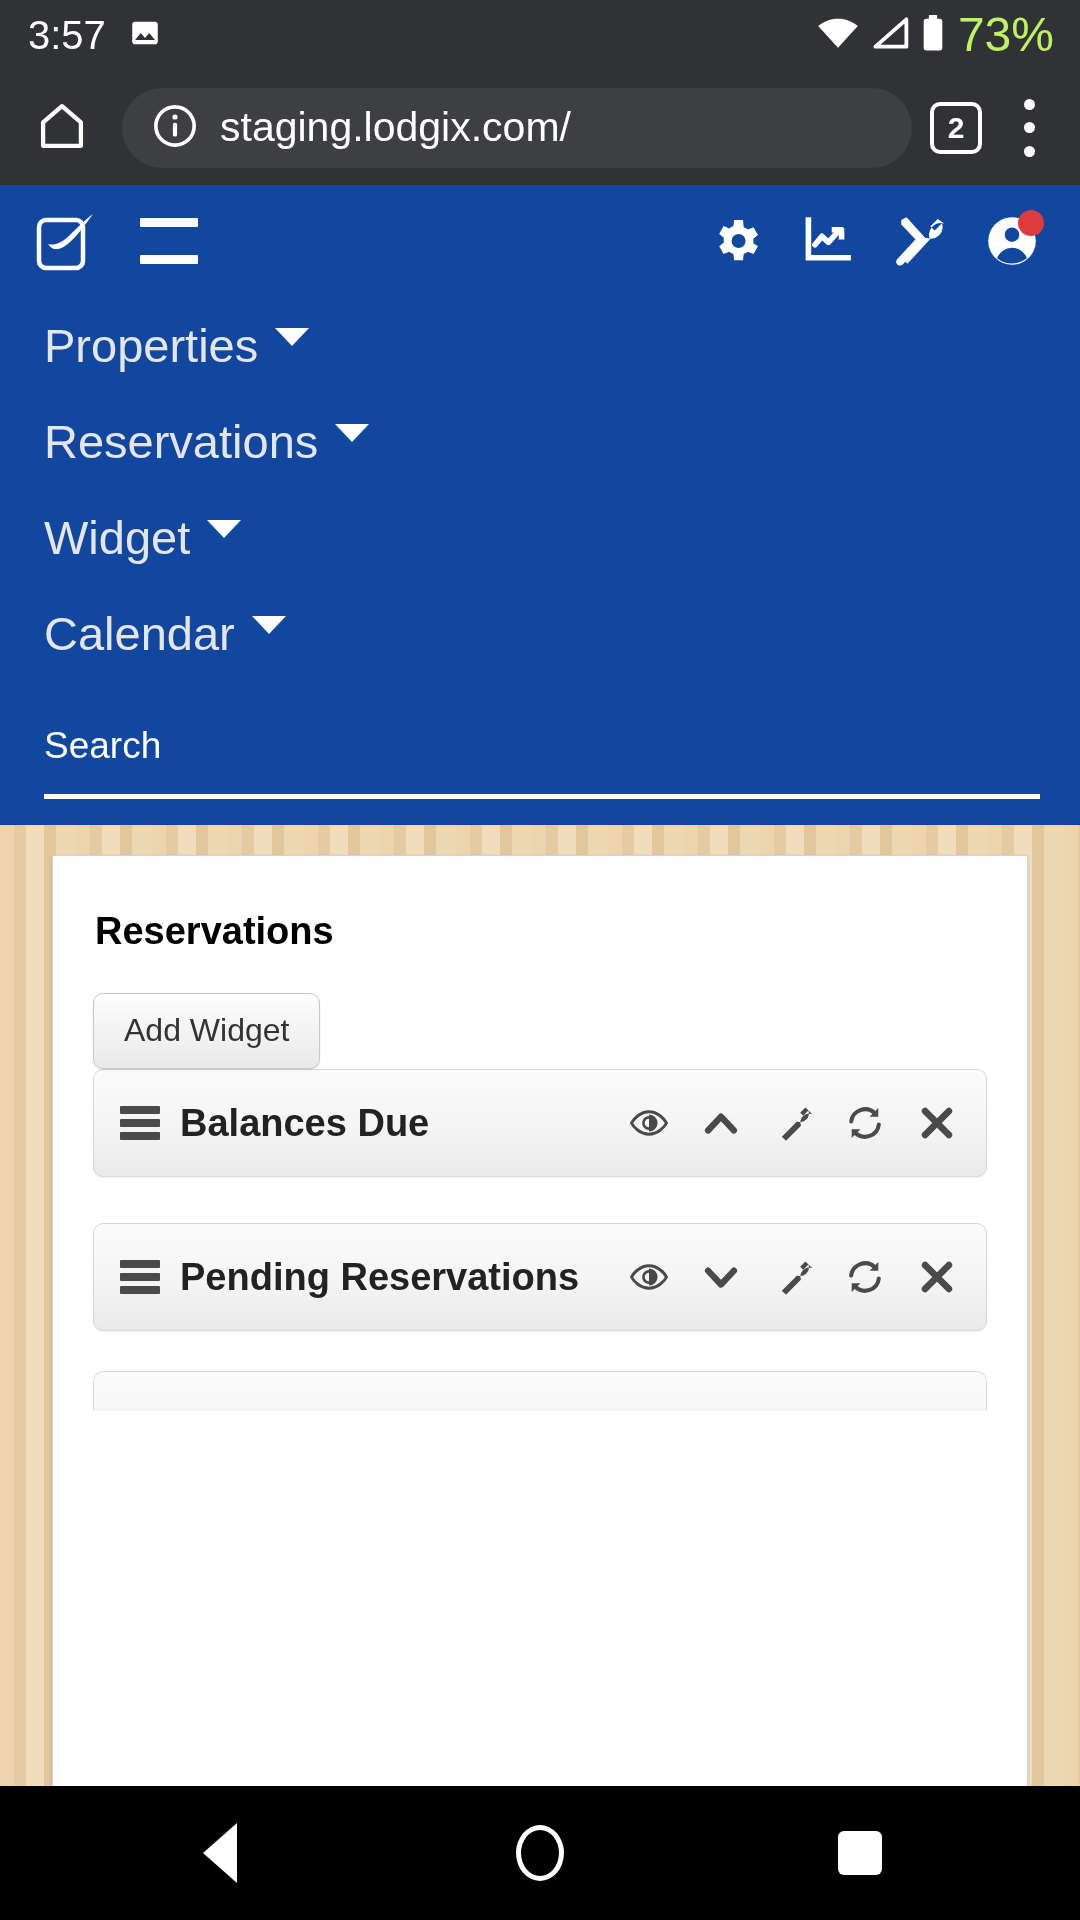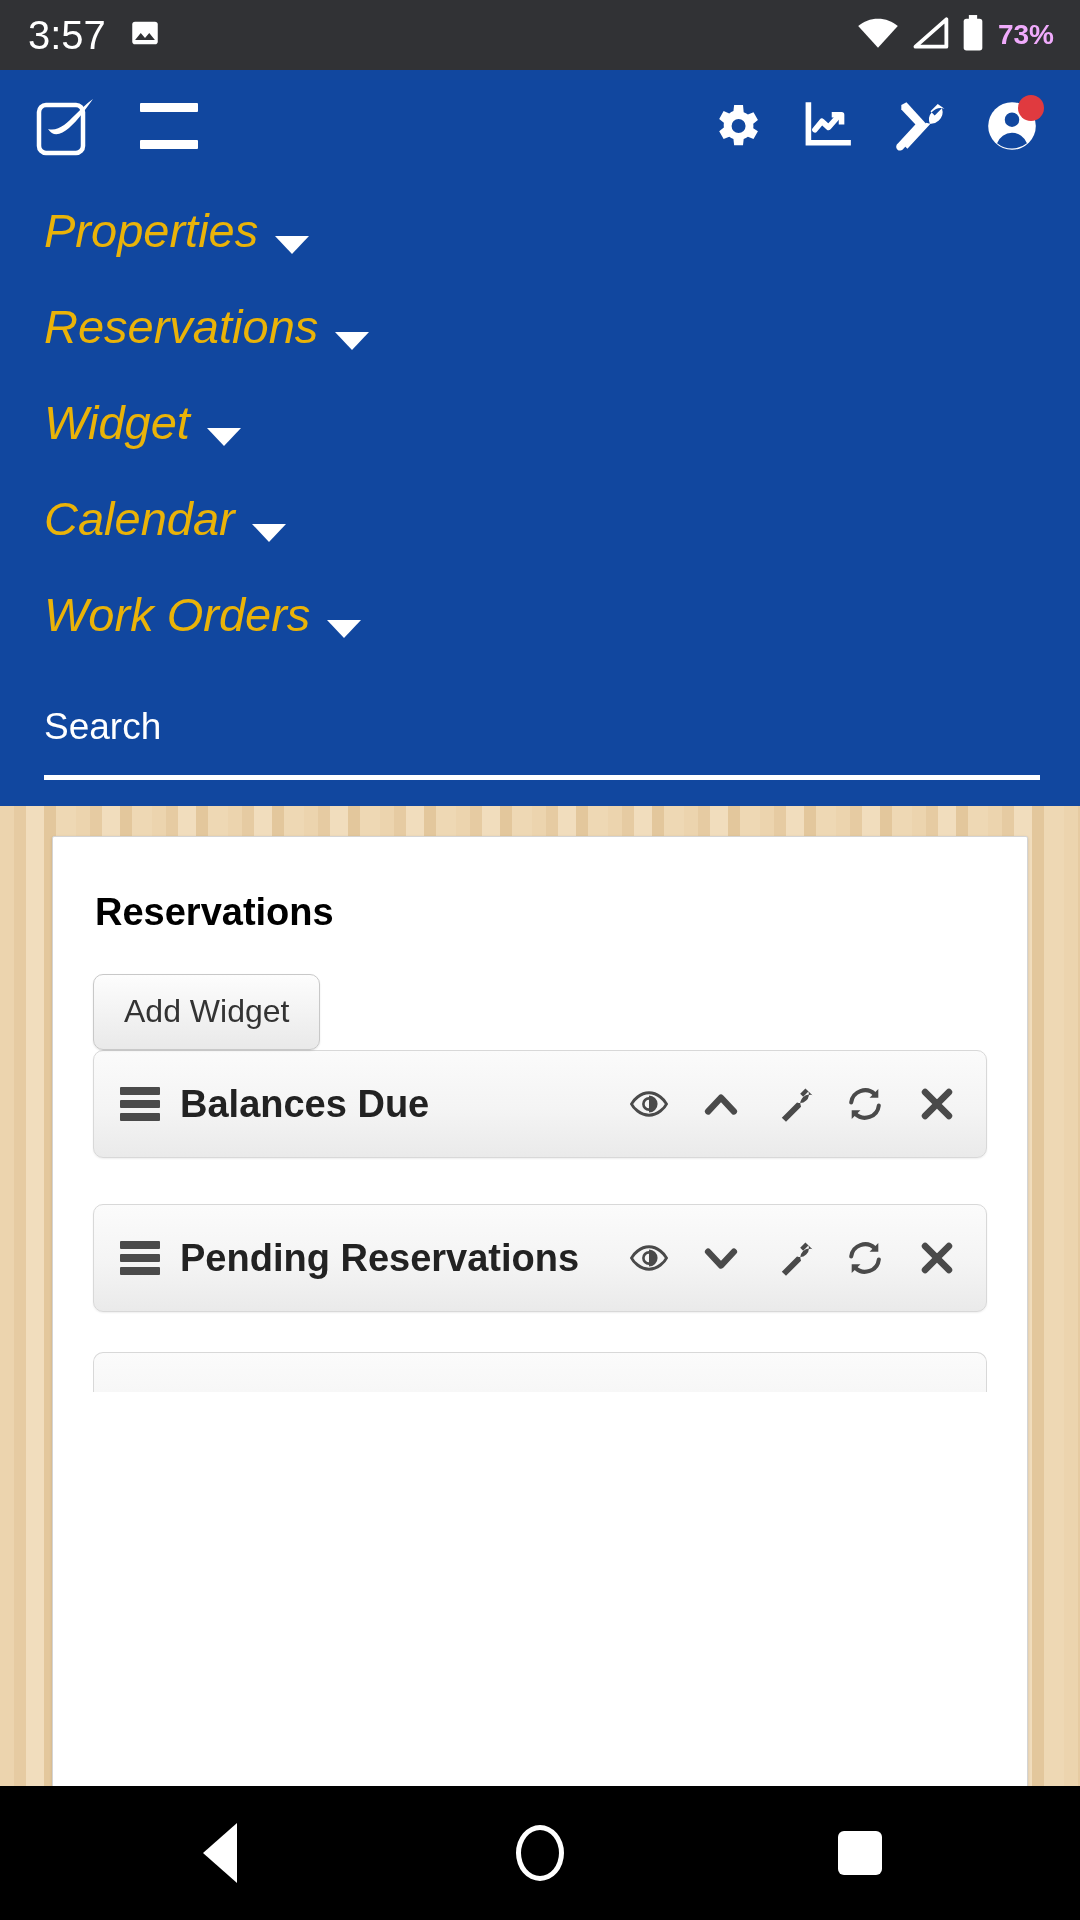--- a/index.html
+++ b/index.html
@@ -36,23 +36,23 @@
     line-height: 1;
   }
   .sb-left-icons { display: flex; align-items: center; margin-left: 22px; }
   .sb-spacer { flex: 1 1 auto; }
   .sb-right {
     display: flex;
     align-items: center;
     gap: 10px;
   }
   .sb-batt-text {
-    color: #f0abfc;
-    font-size: 28px;
-    font-weight: 700;
+    color: #bef264;
+    font-size: 48px;
+    font-weight: 400;
     margin-left: 2px;
     line-height: 1;
   }
   .ico { display: block; }
 
   
   .browserbar {
     height: 115px;
     background: #313235;
     display: flex;
@@ -130,27 +130,26 @@
   .top-icon { position: relative; width: 56px; height: 56px; display: flex; align-items: center; justify-content: center; }
   .notif-dot {
     position: absolute; top: -3px; right: -4px;
     width: 26px; height: 26px; border-radius: 50%;
     background: #e03a3f;
   }
 
   .navlist { padding: 0 0 6px 44px; }
   .navitem {
     display: flex;
-    align-items: flex-end;
-    color: #eab308;
+    align-items: flex-start;
+    color: #e5e5e5;
     font-size: 47px;
     line-height: 1;
     padding: 25px 0 24px 0;
     font-weight: 400;
-    font-style: italic;
   }
   .caret {
     width: 0; height: 0;
     border-left: 17px solid transparent;
     border-right: 17px solid transparent;
     border-top: 18px solid #fff;
     margin-left: 17px;
     margin-top: 6px;
   }
 
@@ -301,20 +300,45 @@
       <span class="ico">
         <svg width="26" height="38" viewBox="0 0 14 22">
             <rect x="4.6" y="0.6" width="4.8" height="2.6" fill="#fff"></rect>
             <rect x="1.6" y="2.8" width="10.8" height="18.4" rx="1.6" fill="#fff"></rect>
           </svg>
       </span>
       <span class="sb-batt-text">73%</span>
     </div>
   </div>
 
+  <div class="browserbar">
+    <div class="home-btn">
+      <span class="ico">
+        <svg width="54" height="54" viewBox="0 0 24 24">
+            <path d="M12 3.2L3.6 10.4v10.4h16.8V10.4z" fill="none" stroke="#fff" stroke-width="1.9" stroke-linejoin="round"></path>
+          </svg>
+      </span>
+    </div>
+    <div class="omnibox">
+      <span class="ico">
+        <svg width="46" height="46" viewBox="0 0 24 24">
+            <circle cx="12" cy="12" r="10" fill="none" stroke="#fff" stroke-width="1.9"></circle>
+            <circle cx="12" cy="7.3" r="1.35" fill="#fff"></circle>
+            <rect x="10.9" y="10.3" width="2.2" height="7.2" rx="1" fill="#fff"></rect>
+          </svg>
+      </span>
+      <span class="url">staging.lodgix.com/</span>
+    </div>
+    <div class="tabcount">2</div>
+    <div class="kebab">
+      <i></i>
+        <i></i>
+        <i></i>
+    </div>
+  </div>
 
   <div class="appnav">
     <div class="appnav-top">
       <span class="brand-logo">
         <svg width="62" height="62" viewBox="0 0 62 62">
           <rect x="3" y="10" width="44" height="48" rx="7" fill="none" stroke="#fff" stroke-width="4.5"></rect>
           <path d="M12 34c10 3 19-6 27-14 6-6 11-11 18-16-8 11-15 21-24 29-8 7-16 9-21 1z" fill="#fff"></path>
         </svg>
       </span>
       <span class="hamburger">
@@ -364,24 +388,20 @@
         <span class="caret"></span>
       </div>
       <div class="navitem">
         <span>Widget</span>
         <span class="caret"></span>
       </div>
       <div class="navitem">
         <span>Calendar</span>
         <span class="caret"></span>
       </div>
-      <div class="navitem">
-        <span>Work Orders</span>
-        <span class="caret"></span>
-      </div>
     </div>
 
     <div class="searchwrap">
       <div class="searchlabel">Search</div>
       <div class="searchline"></div>
     </div>
   </div>
 
   <div class="pagebody">
     <div class="card">

